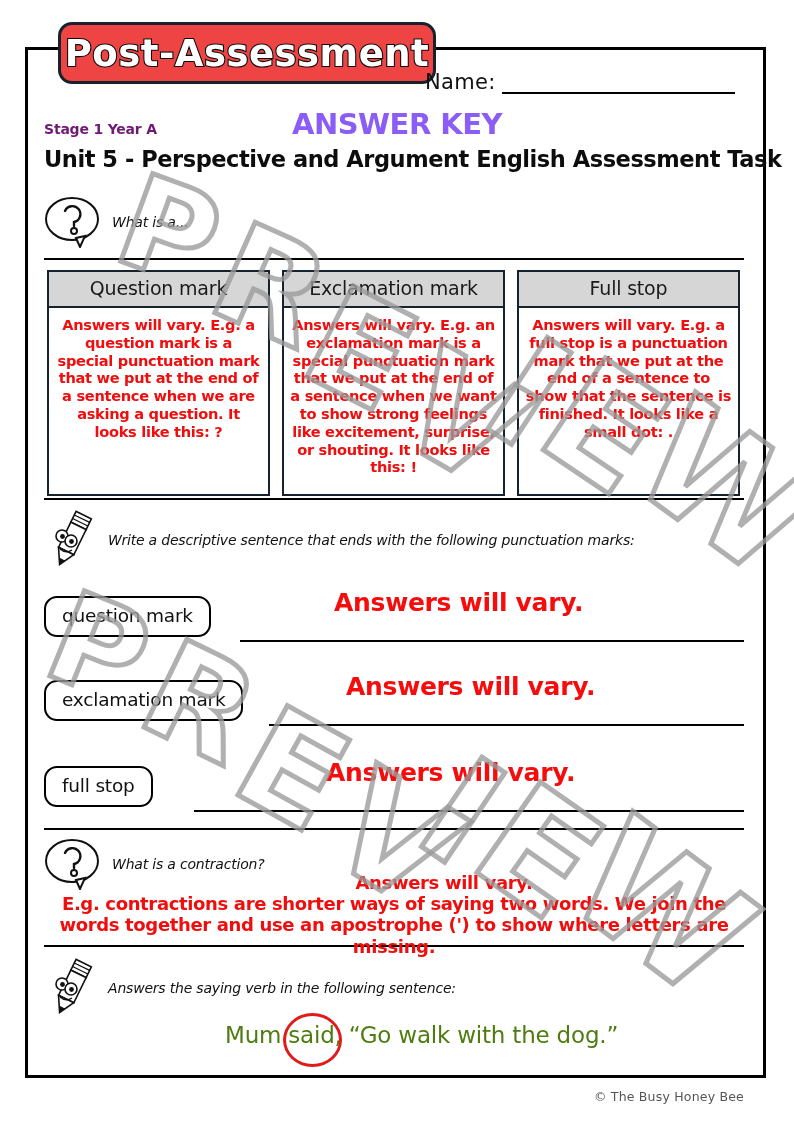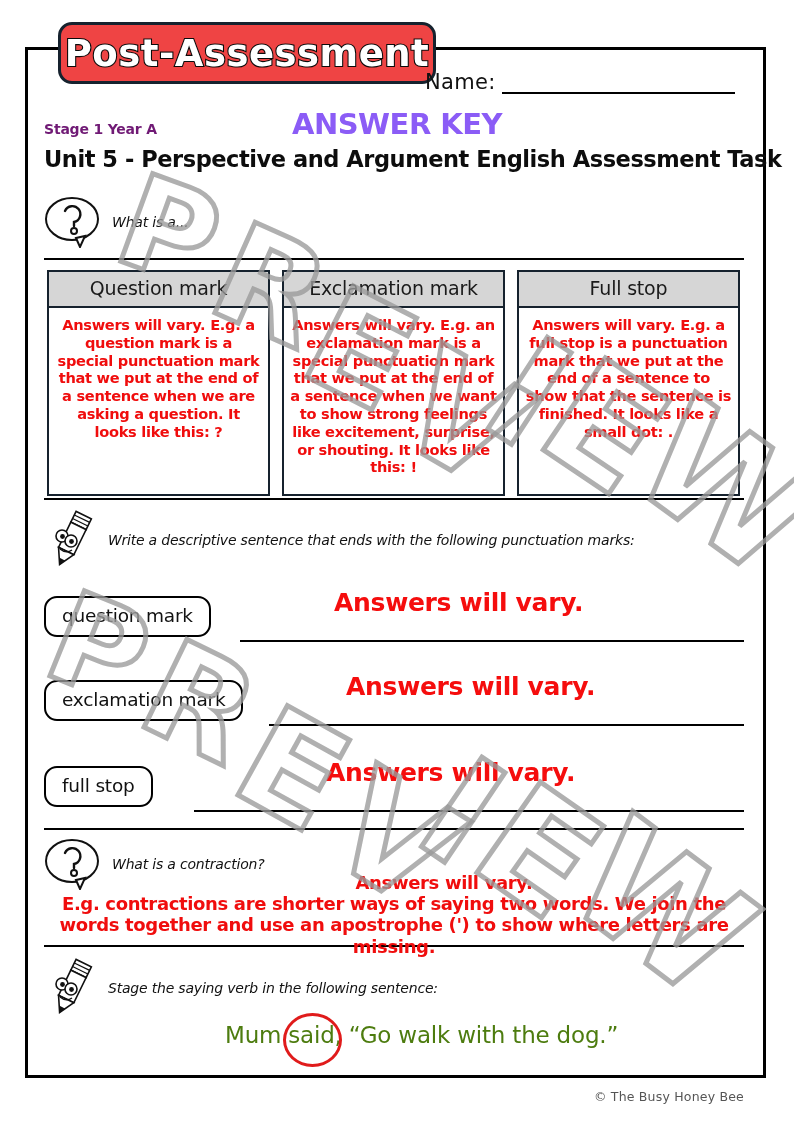--- a/index.html
+++ b/index.html
@@ -370,21 +370,21 @@
         <path d="M22 51 L25.5 57 L29 51 Z" fill="#111"></path>
       </g>
       <circle cx="16" cy="26" r="6" fill="#fff" stroke="#111" stroke-width="1.6"></circle>
       <circle cx="25" cy="31" r="6" fill="#fff" stroke="#111" stroke-width="1.6"></circle>
       <circle cx="16.5" cy="26.5" r="2.4" fill="#111"></circle>
       <circle cx="25.5" cy="31.5" r="2.4" fill="#111"></circle>
       <path d="M14 39 q6 5 12 1" fill="none" stroke="#111" stroke-width="1.5"></path>
     </svg>
   </span>
   <span class="prompt-text">
-    <span>Stage the </span><b>saying verb</b><span> in the following sentence:</span>
+    <span>Answers the </span><b>saying verb</b><span> in the following sentence:</span>
   </span>
 </div>
 
 <div class="sentence">Mum said, “Go walk with the dog.”</div>
 <div class="circle-mark"></div>
 
 <div class="footer">© The Busy Honey Bee</div>
 
 <div class="watermark">
   <span class="wm-letter" style="left:122px;top:168px;font-size:128px;transform:rotate(20deg);">P</span>

